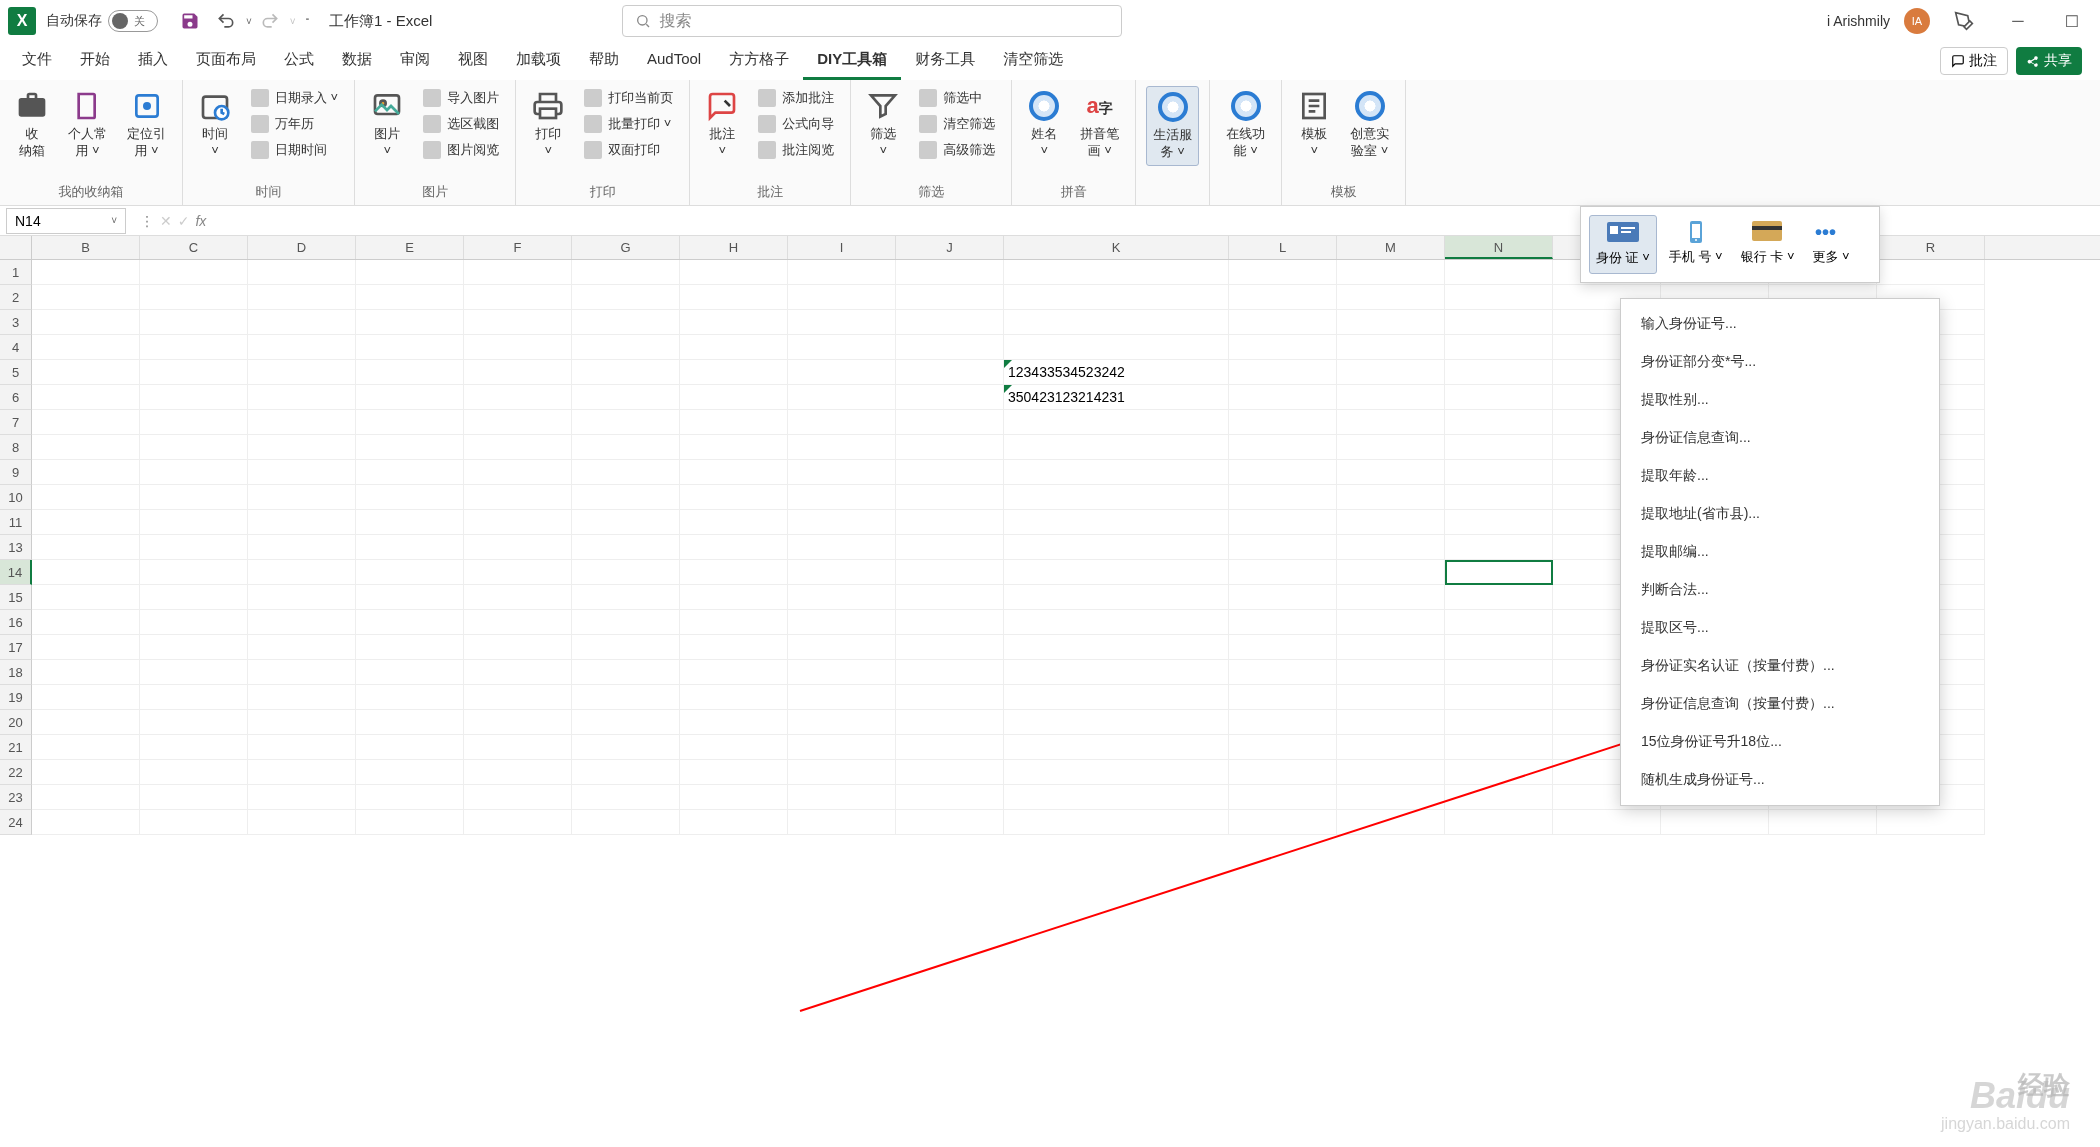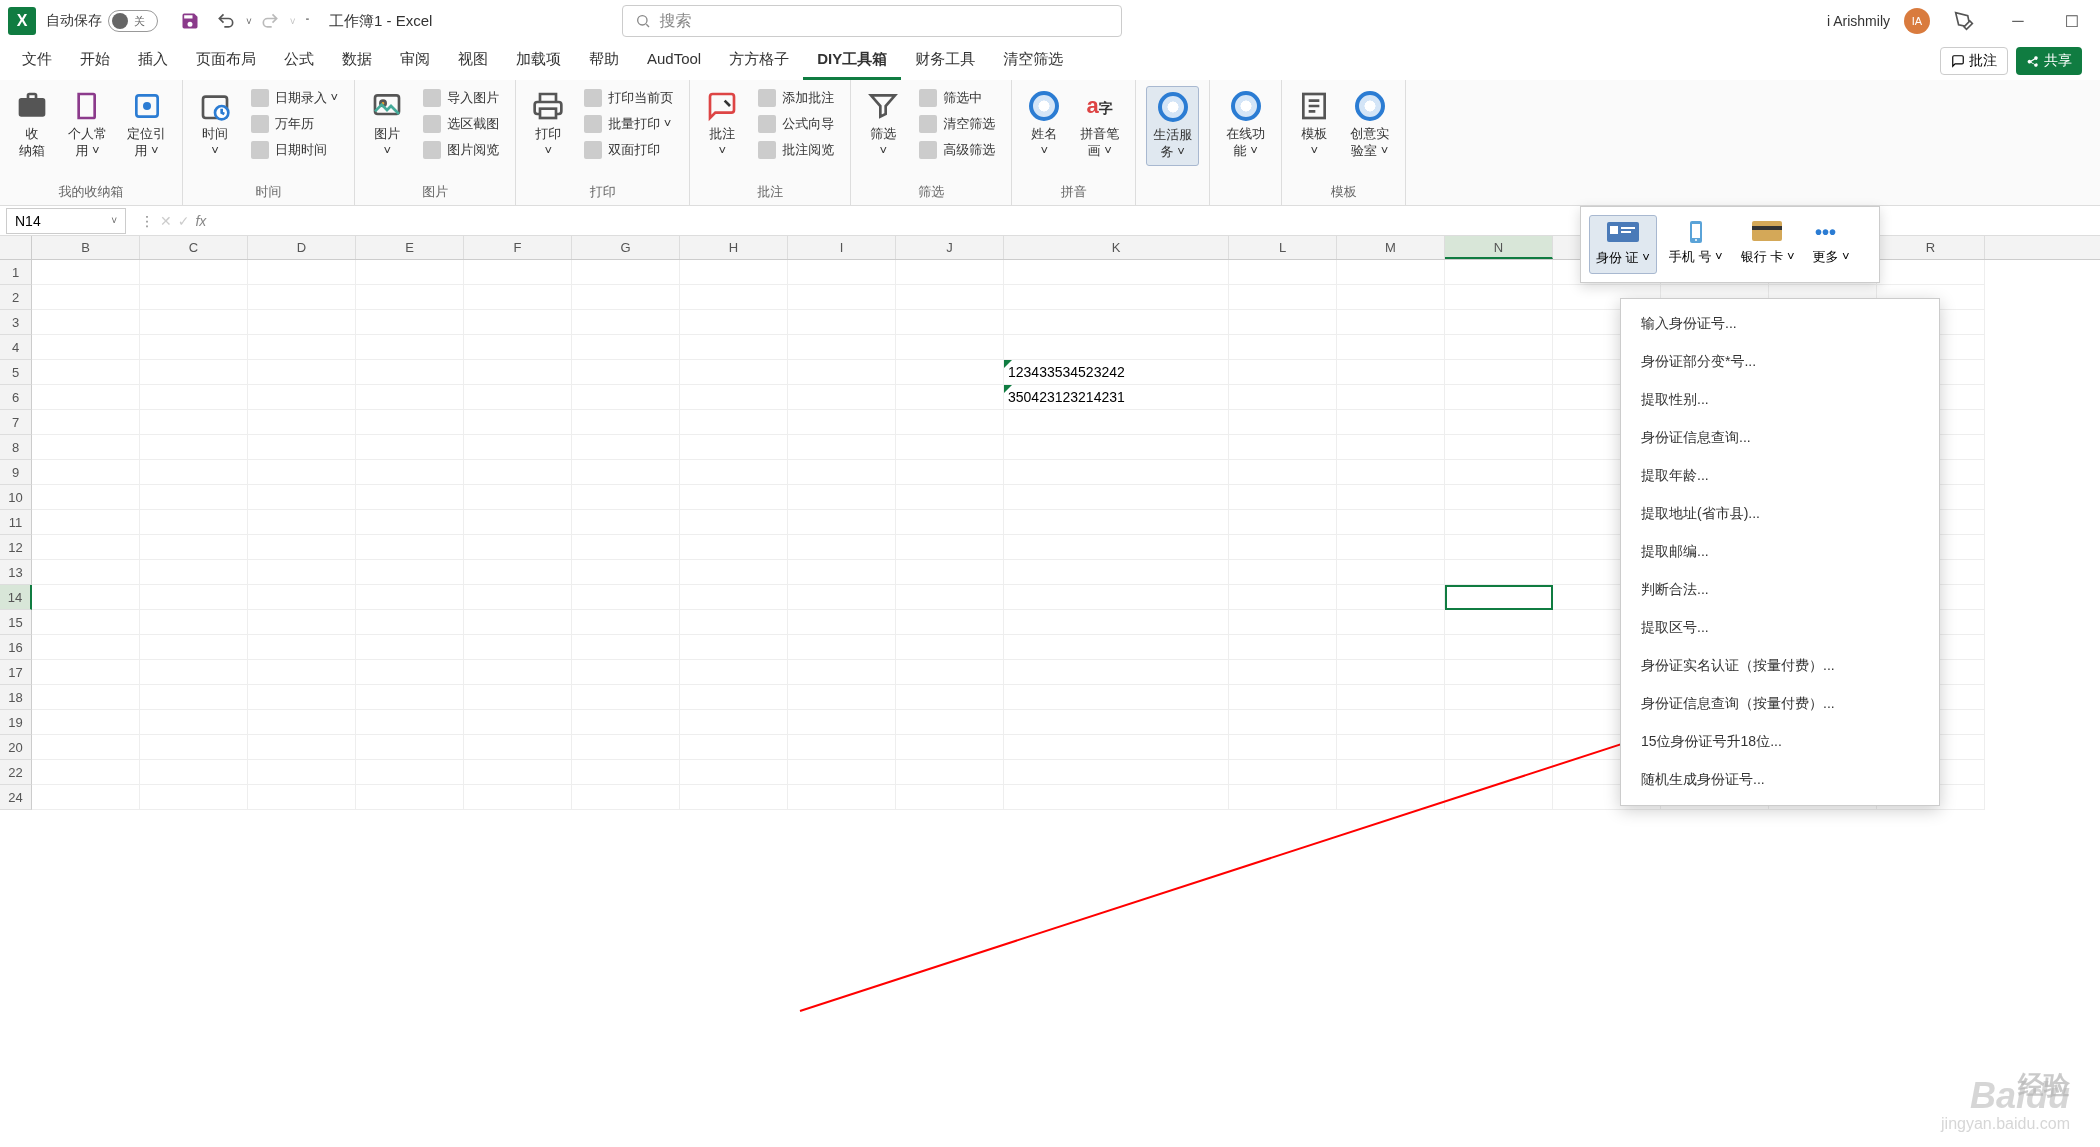--- a/index.html
+++ b/index.html
@@ -752,40 +752,20 @@
         <div class="cell" style="width: 225px;"></div>
         <div class="cell" style="width: 108px;"></div>
         <div class="cell" style="width: 108px;"></div>
         <div class="cell" style="width: 108px;"></div>
         <div class="cell" style="width: 108px;"></div>
         <div class="cell" style="width: 108px;"></div>
         <div class="cell" style="width: 108px;"></div>
         <div class="cell" style="width: 108px;"></div>
       </div>
       <div class="row">
-        <div class="row-header">12</div>
-        <div class="cell" style="width: 108px;"></div>
-        <div class="cell" style="width: 108px;"></div>
-        <div class="cell" style="width: 108px;"></div>
-        <div class="cell" style="width: 108px;"></div>
-        <div class="cell" style="width: 108px;"></div>
-        <div class="cell" style="width: 108px;"></div>
-        <div class="cell" style="width: 108px;"></div>
-        <div class="cell" style="width: 108px;"></div>
-        <div class="cell" style="width: 108px;"></div>
-        <div class="cell" style="width: 225px;"></div>
-        <div class="cell" style="width: 108px;"></div>
-        <div class="cell" style="width: 108px;"></div>
-        <div class="cell" style="width: 108px;"></div>
-        <div class="cell" style="width: 108px;"></div>
-        <div class="cell" style="width: 108px;"></div>
-        <div class="cell" style="width: 108px;"></div>
-        <div class="cell" style="width: 108px;"></div>
-      </div>
-      <div class="row">
         <div class="row-header">13</div>
         <div class="cell" style="width: 108px;"></div>
         <div class="cell" style="width: 108px;"></div>
         <div class="cell" style="width: 108px;"></div>
         <div class="cell" style="width: 108px;"></div>
         <div class="cell" style="width: 108px;"></div>
         <div class="cell" style="width: 108px;"></div>
         <div class="cell" style="width: 108px;"></div>
         <div class="cell" style="width: 108px;"></div>
         <div class="cell" style="width: 108px;"></div>
@@ -932,21 +912,61 @@
         <div class="cell" style="width: 225px;"></div>
         <div class="cell" style="width: 108px;"></div>
         <div class="cell" style="width: 108px;"></div>
         <div class="cell" style="width: 108px;"></div>
         <div class="cell" style="width: 108px;"></div>
         <div class="cell" style="width: 108px;"></div>
         <div class="cell" style="width: 108px;"></div>
         <div class="cell" style="width: 108px;"></div>
       </div>
       <div class="row">
+        <div class="row-header">21</div>
+        <div class="cell" style="width: 108px;"></div>
+        <div class="cell" style="width: 108px;"></div>
+        <div class="cell" style="width: 108px;"></div>
+        <div class="cell" style="width: 108px;"></div>
+        <div class="cell" style="width: 108px;"></div>
+        <div class="cell" style="width: 108px;"></div>
+        <div class="cell" style="width: 108px;"></div>
+        <div class="cell" style="width: 108px;"></div>
+        <div class="cell" style="width: 108px;"></div>
+        <div class="cell" style="width: 225px;"></div>
+        <div class="cell" style="width: 108px;"></div>
+        <div class="cell" style="width: 108px;"></div>
+        <div class="cell" style="width: 108px;"></div>
+        <div class="cell" style="width: 108px;"></div>
+        <div class="cell" style="width: 108px;"></div>
+        <div class="cell" style="width: 108px;"></div>
+        <div class="cell" style="width: 108px;"></div>
+      </div>
+      <div class="row">
         <div class="row-header">22</div>
+        <div class="cell" style="width: 108px;"></div>
+        <div class="cell" style="width: 108px;"></div>
+        <div class="cell" style="width: 108px;"></div>
+        <div class="cell" style="width: 108px;"></div>
+        <div class="cell" style="width: 108px;"></div>
+        <div class="cell" style="width: 108px;"></div>
+        <div class="cell" style="width: 108px;"></div>
+        <div class="cell" style="width: 108px;"></div>
+        <div class="cell" style="width: 108px;"></div>
+        <div class="cell" style="width: 225px;"></div>
+        <div class="cell" style="width: 108px;"></div>
+        <div class="cell" style="width: 108px;"></div>
+        <div class="cell" style="width: 108px;"></div>
+        <div class="cell" style="width: 108px;"></div>
+        <div class="cell" style="width: 108px;"></div>
+        <div class="cell" style="width: 108px;"></div>
+        <div class="cell" style="width: 108px;"></div>
+      </div>
+      <div class="row">
+        <div class="row-header">23</div>
         <div class="cell" style="width: 108px;"></div>
         <div class="cell" style="width: 108px;"></div>
         <div class="cell" style="width: 108px;"></div>
         <div class="cell" style="width: 108px;"></div>
         <div class="cell" style="width: 108px;"></div>
         <div class="cell" style="width: 108px;"></div>
         <div class="cell" style="width: 108px;"></div>
         <div class="cell" style="width: 108px;"></div>
         <div class="cell" style="width: 108px;"></div>
         <div class="cell" style="width: 225px;"></div>

